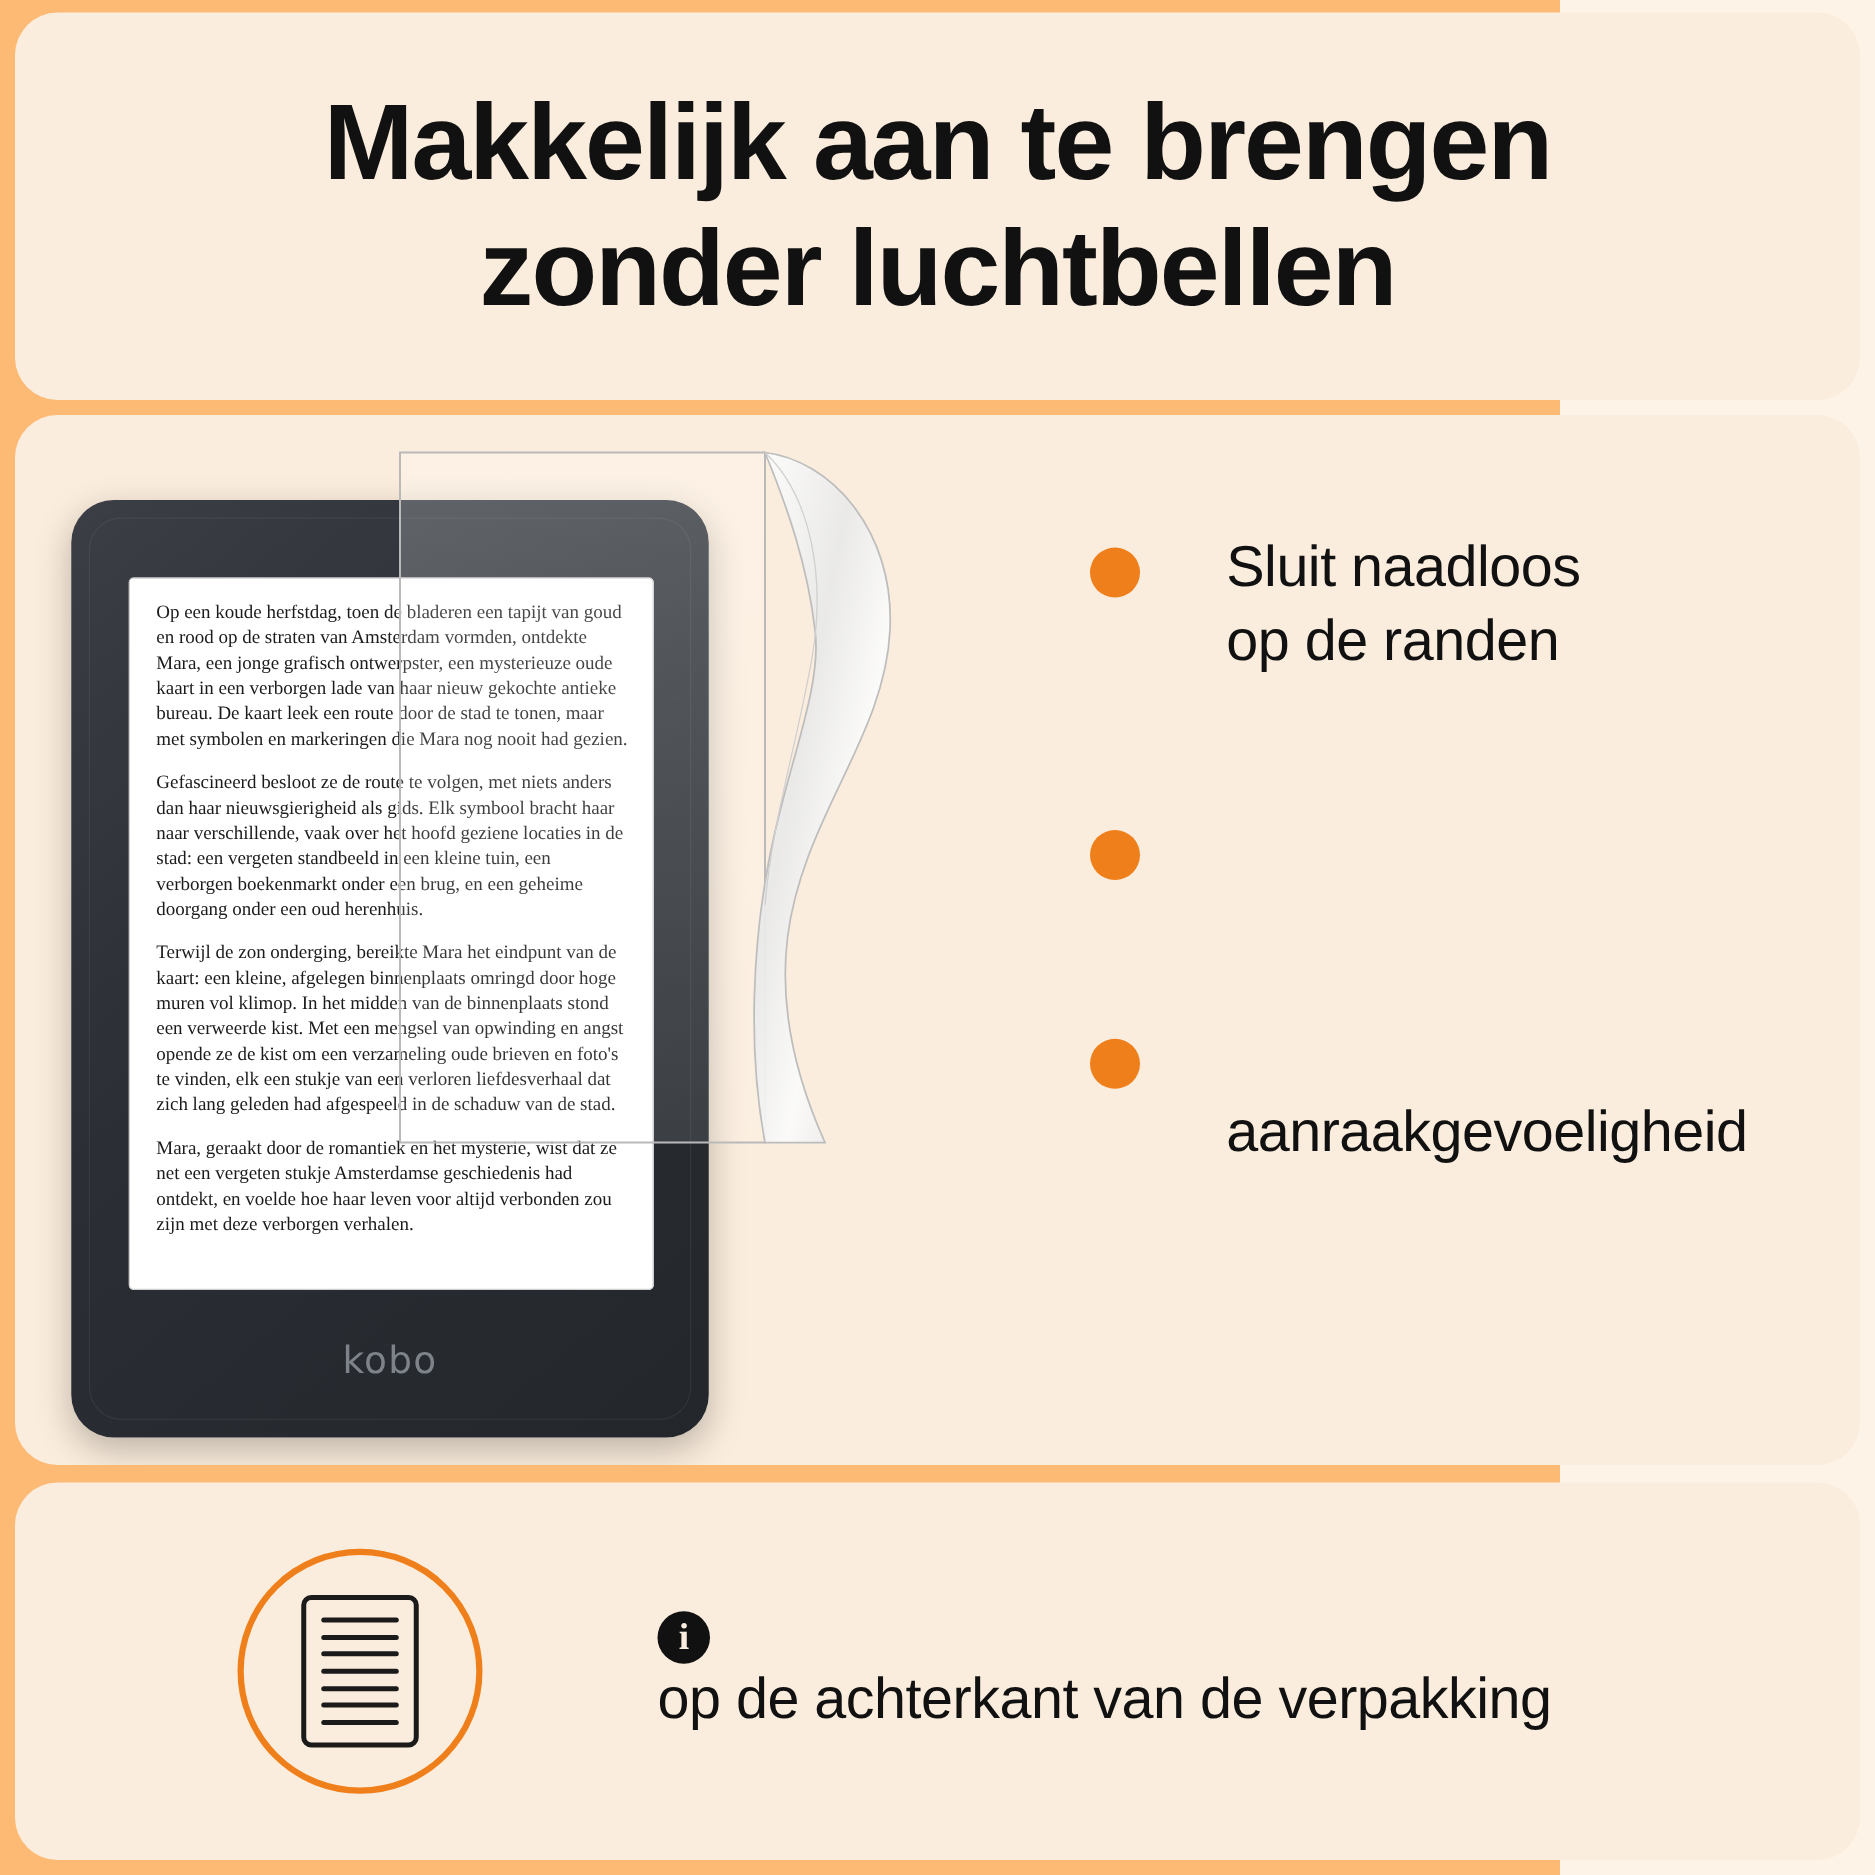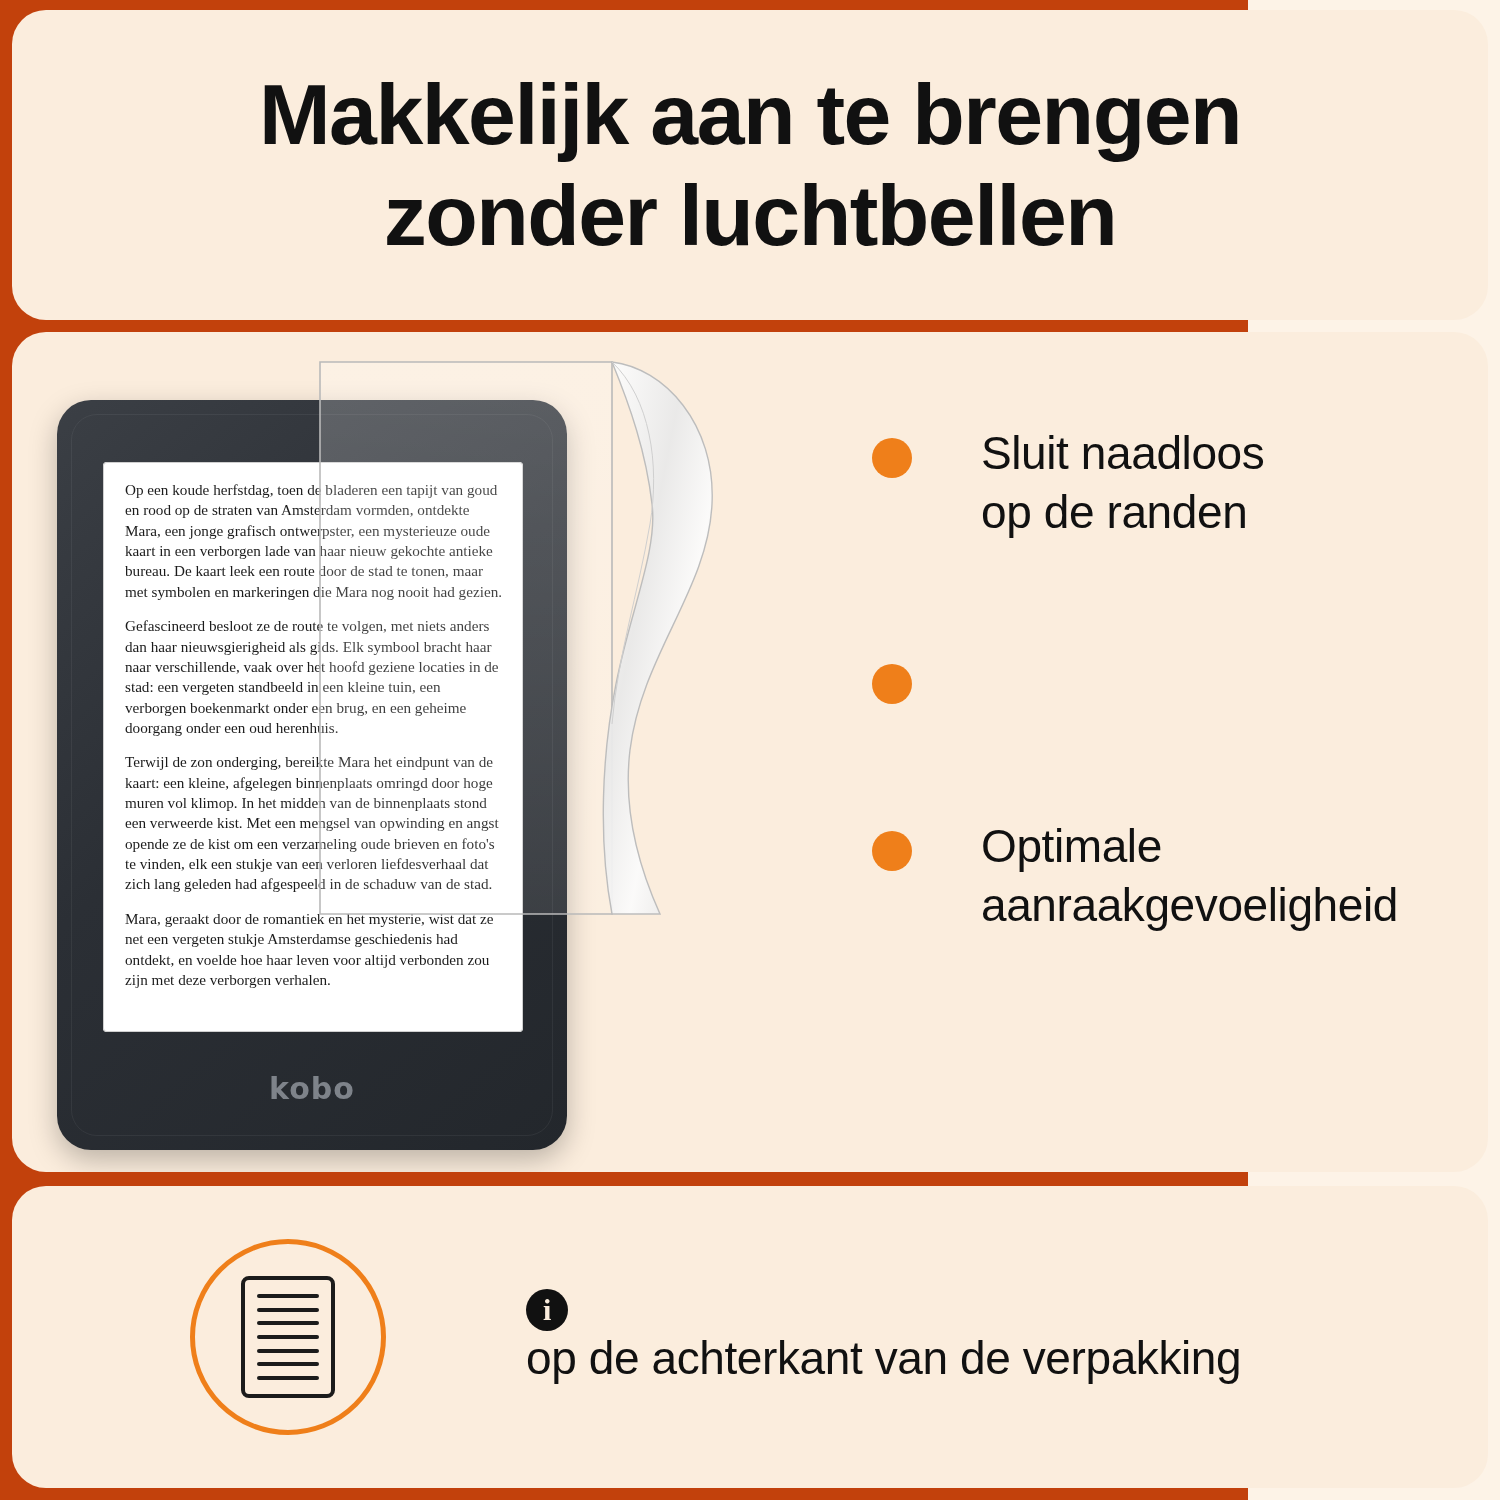--- a/index.html
+++ b/index.html
@@ -7,21 +7,21 @@
     width: 1500px;
     height: 1500px;
     background: #fdf3e7;
     font-family: "Liberation Sans", sans-serif;
     overflow: hidden;
   }
   .page {
     position: relative;
     width: 1248px;
     height: 1500px;
-    background: #c2410c;
+    background: #fdba74;
   }
 
   
   .panel-headline {
     position: absolute;
     left: 12px; top: 10px;
     width: 1476px; height: 310px;
     background: #fbeddd;
     border-radius: 34px;
     display: flex;
@@ -81,21 +81,21 @@
     color: #1b1b1b;
     text-align: left;
     margin-bottom: 14px;
   }
   .brand {
     position: absolute;
     left: 0; right: 0; bottom: 44px;
     text-align: center;
     color: #7e838a;
     font-size: 30px;
-    font-weight: 700;
+    font-weight: 400;
     letter-spacing: 1px;
     font-family: "DejaVu Sans", sans-serif;
   }
 
   
   .film {
     position: absolute;
     left: 300px; top: 22px;
     width: 500px; height: 590px;
     pointer-events: none;
@@ -252,21 +252,21 @@
       </div>
       <div class="bullet">
         <span class="dot"></span>
         <span class="bullet-text">
           <br>
         </span>
       </div>
       <div class="bullet">
         <span class="dot"></span>
         <span class="bullet-text">
-          <span>Optimale</span><br>
+          <br>
           <span>aanraakgevoeligheid</span>
         </span>
       </div>
     </div>
 
   </div>
 
   <div class="panel-footer">
     <div class="doc-badge">
       <div class="doc-icon">

